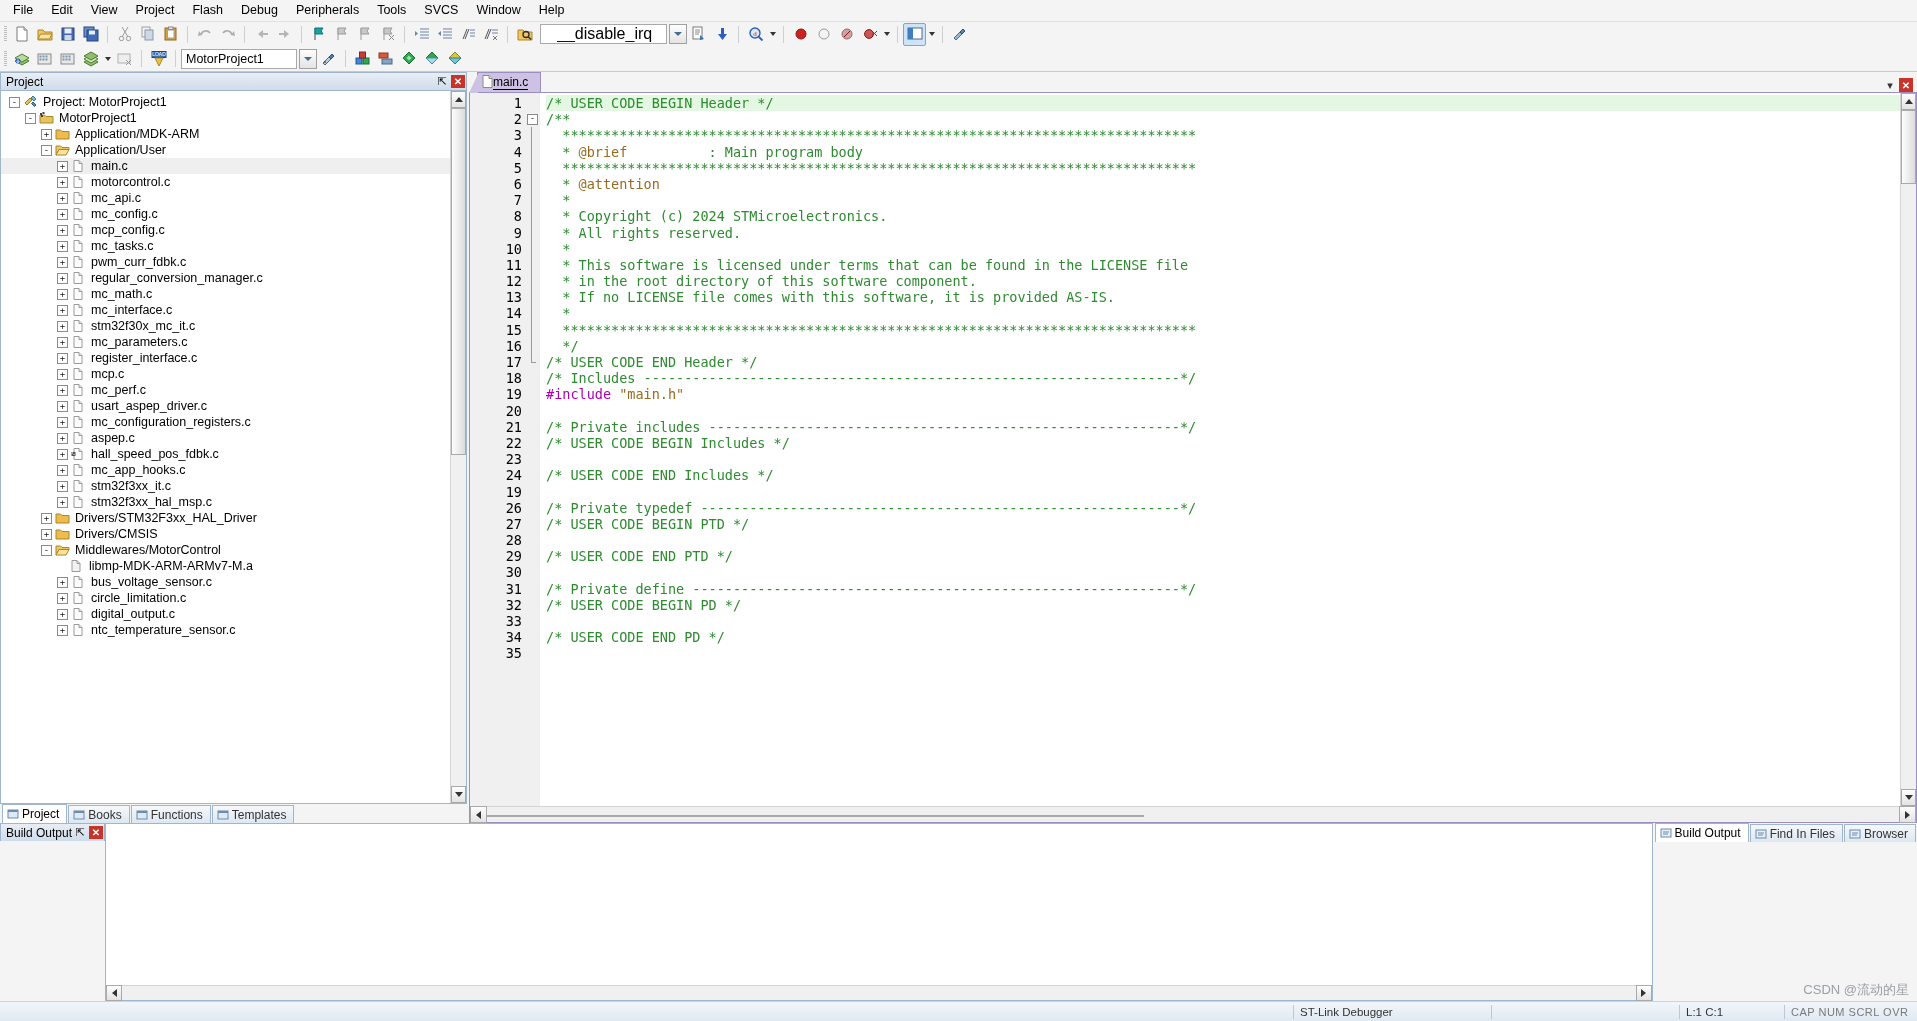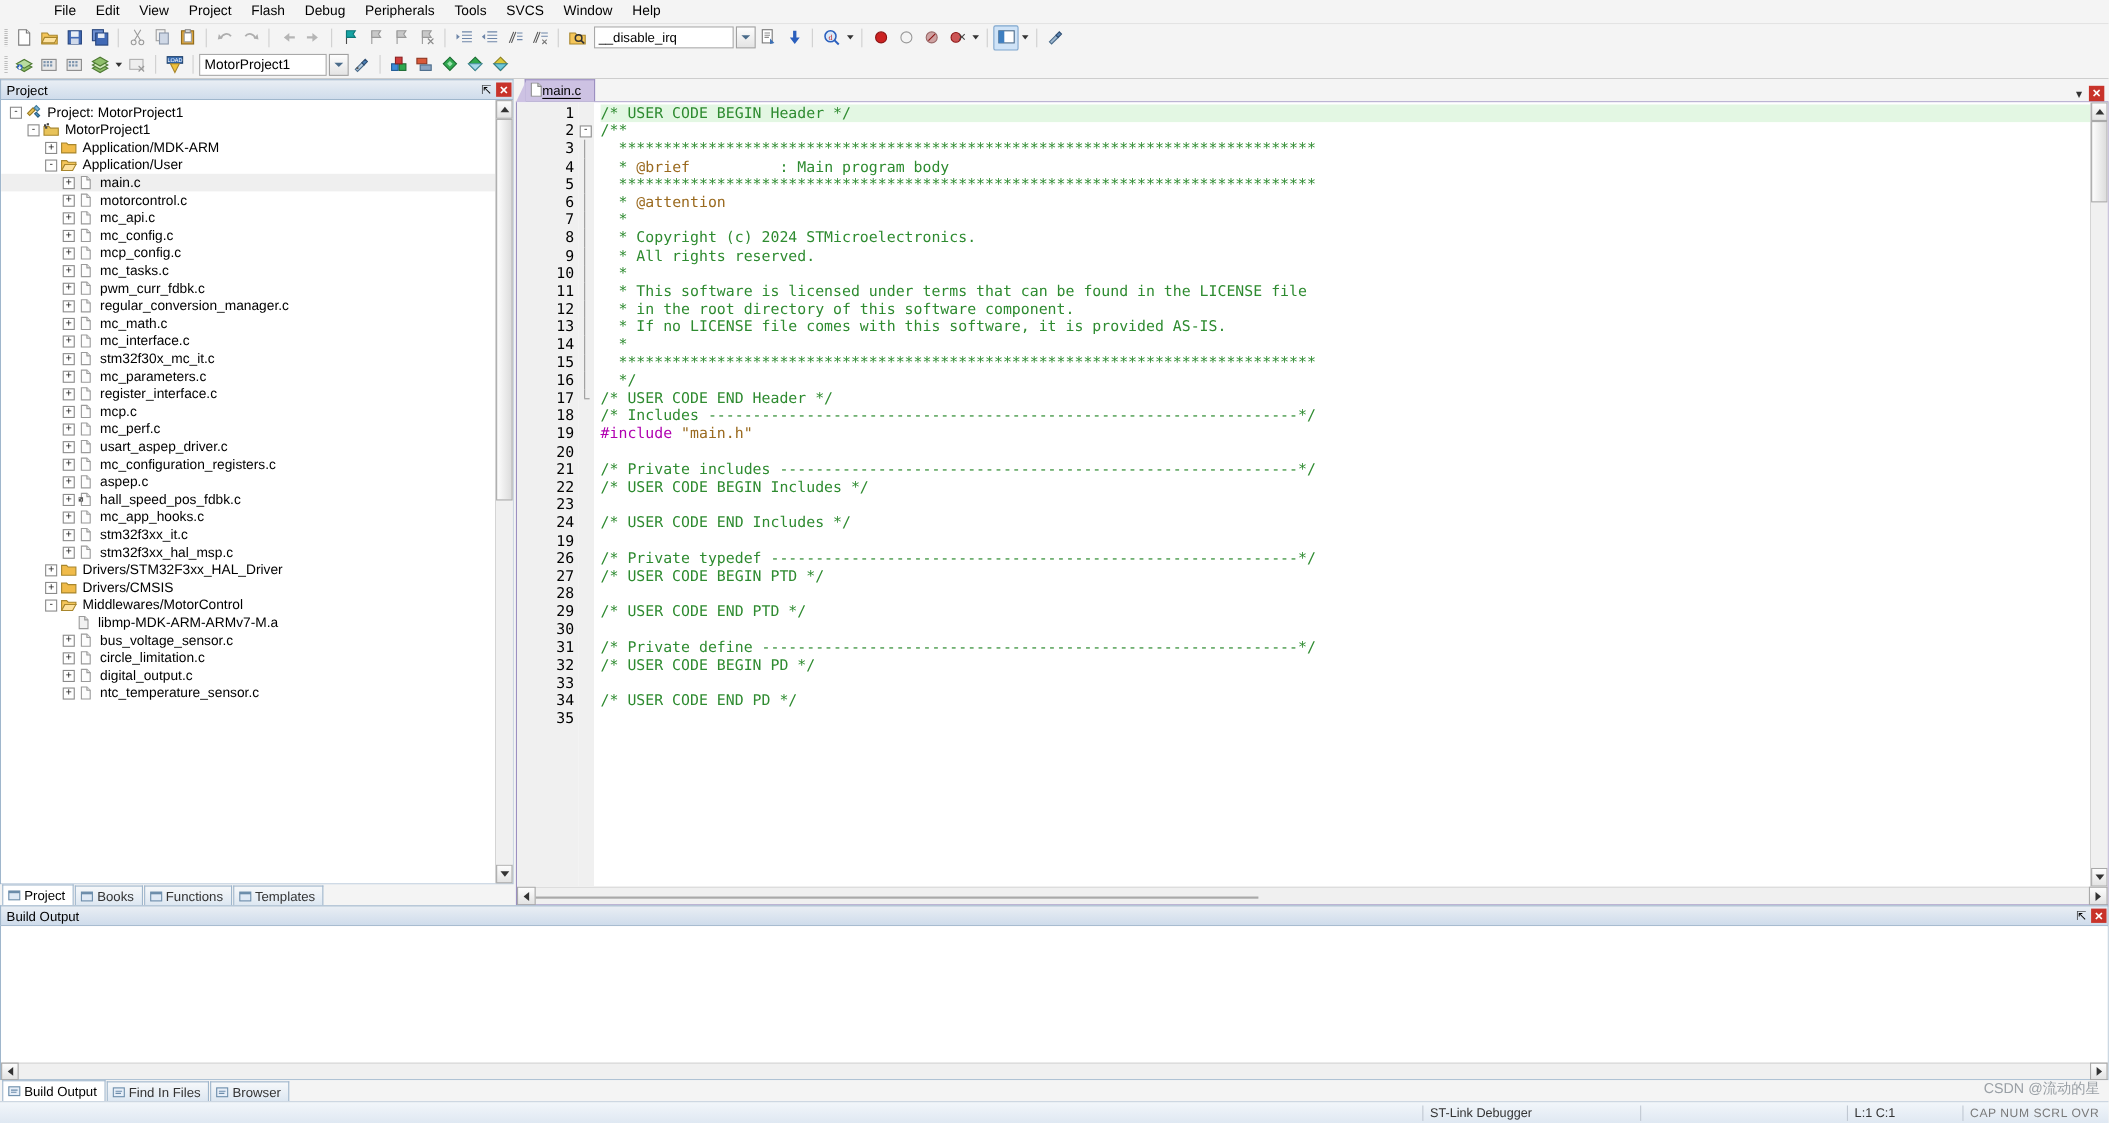--- a/index.html
+++ b/index.html
@@ -6,41 +6,41 @@
   body{
     width:1917px;height:1021px;overflow:hidden;
     font-family:"Liberation Sans",sans-serif;
     font-size:12px;color:#000;background:#f0f0f0;
     -webkit-font-smoothing:none;
   }
   .app{width:1917px;height:1021px;display:flex;flex-direction:column;background:#f4f4f4;}
 
   
   .menubar{height:21px;display:flex;align-items:center;background:#f4f4f4;
-           border-bottom:1px solid #e2e2e2;padding-left:4px;margin-left:36px;}
+           border-bottom:1px solid #e2e2e2;padding-left:4px;}
   .menubar .mi{padding:2px 9px;font-size:12.5px;color:#000;cursor:default;line-height:15px;}
 
   
   .tbrow{height:24px;display:flex;align-items:center;background:#f4f4f4;padding-left:4px;}
   .tbrow.r2{height:25px;border-bottom:1px solid #c9c9c9;}
   .sep{width:1px;height:17px;background:#cfcfcf;margin:0 5px;}
   .grip{width:3px;height:16px;margin-right:3px;
         background:repeating-linear-gradient(to bottom,#bdbdbd 0 1px,transparent 1px 2px);}
   .tbtn{width:21px;height:21px;display:flex;align-items:center;justify-content:center;
         border:1px solid transparent;border-radius:2px;position:relative;}
   .tbtn svg{display:block;}
   .dropcar{width:11px;height:21px;display:flex;align-items:center;justify-content:center;}
   .dropcar:after{content:"";border-left:3.5px solid transparent;border-right:3.5px solid transparent;
                  border-top:4px solid #333;}
 
   
   .srchbox{width:125px;height:18px;margin-left:4px;display:flex;align-items:center;
            background:#fff;border:1px solid #a9a9a9;}
   .srchbox input{border:0;outline:0;width:100%;height:15px;font-family:"Liberation Sans",sans-serif;
-                 font-size:12px;padding:0 3px;background:transparent;color:#000;}
+                 font-size:16px;padding:0 3px;background:transparent;color:#000;margin-left:13px;}
   .combo-arrow{width:16px;height:18px;border:1px solid #a0a0a0;background:linear-gradient(#fdfdfd,#e4e4e4);
                display:flex;align-items:center;justify-content:center;margin-left:2px;}
   .combo-arrow:after{content:"";border-left:4px solid transparent;border-right:4px solid transparent;
                      border-top:4px solid #4a6b8a;}
   .projcombo{width:110px;height:18px;background:#fff;border:1px solid #a9a9a9;
              display:flex;align-items:center;padding:0 2px;font-size:12px;}
   .projname{margin-left:6px;font-size:12.5px;white-space:nowrap;}
 
   
   .middle{flex:1 1 auto;display:flex;min-height:0;background:#f4f4f4;}
@@ -136,21 +136,21 @@
   .hs-track{flex:1;position:relative;background:#f0f0f0;}
   .hs-thumb{position:absolute;top:0;bottom:0;left:0;width:655px;
             background:linear-gradient(#fdfdfd,#dcdcdc);border:1px solid #a9a9a9;}
 
   .vsbar{width:15px;flex:none;background:#f0f0f0;border-left:1px solid #d4d4d4;display:flex;flex-direction:column;}
   .vs-track{flex:1;position:relative;background:#f0f0f0;}
   .vs-thumb{position:absolute;left:0;right:0;top:0;height:72px;
             background:linear-gradient(to right,#fdfdfd,#dcdcdc);border:1px solid #a9a9a9;}
 
   
-  .buildpane{height:178px;display:flex;flex-direction:column;background:#f4f4f4;}
+  .buildpane{height:178px;display:flex;background:#f4f4f4;}
   .bo-title{height:17px;display:flex;align-items:center;
             background:linear-gradient(#e9eef4,#cfdceb);border:1px solid #9fb6cc;border-bottom:none;
             font-size:12px;padding-left:5px;}
   .bo-body{flex:1;display:flex;flex-direction:column;border:1px solid #9fb6cc;background:#fff;min-height:0;}
   .bo-text{flex:1;background:#fff;font-family:"DejaVu Sans Mono",monospace;font-size:12px;padding:2px;}
   .bo-hs{height:14px;background:#f0f0f0;border-top:1px solid #d4d4d4;display:flex;align-items:center;}
   .bo-hs .hs-btn{width:14px;height:14px;}
 
   .btabs{height:19px;display:flex;align-items:flex-end;background:#f4f4f4;padding-left:2px;}
 

